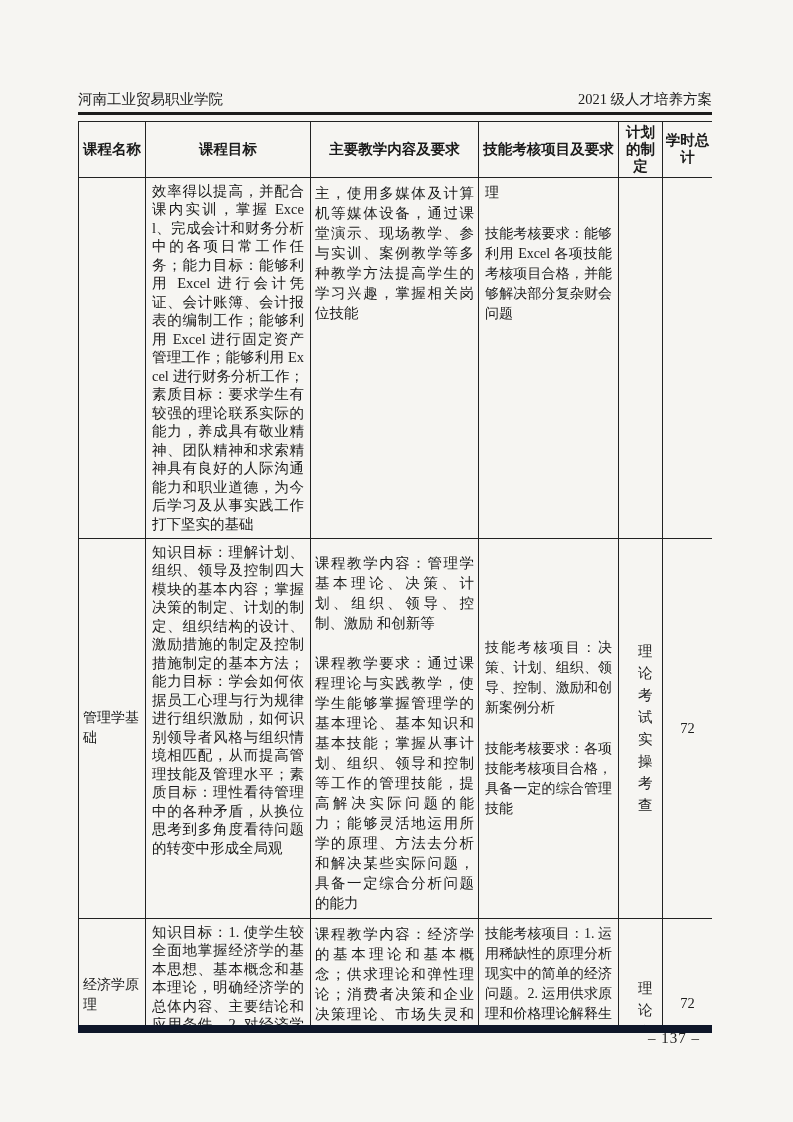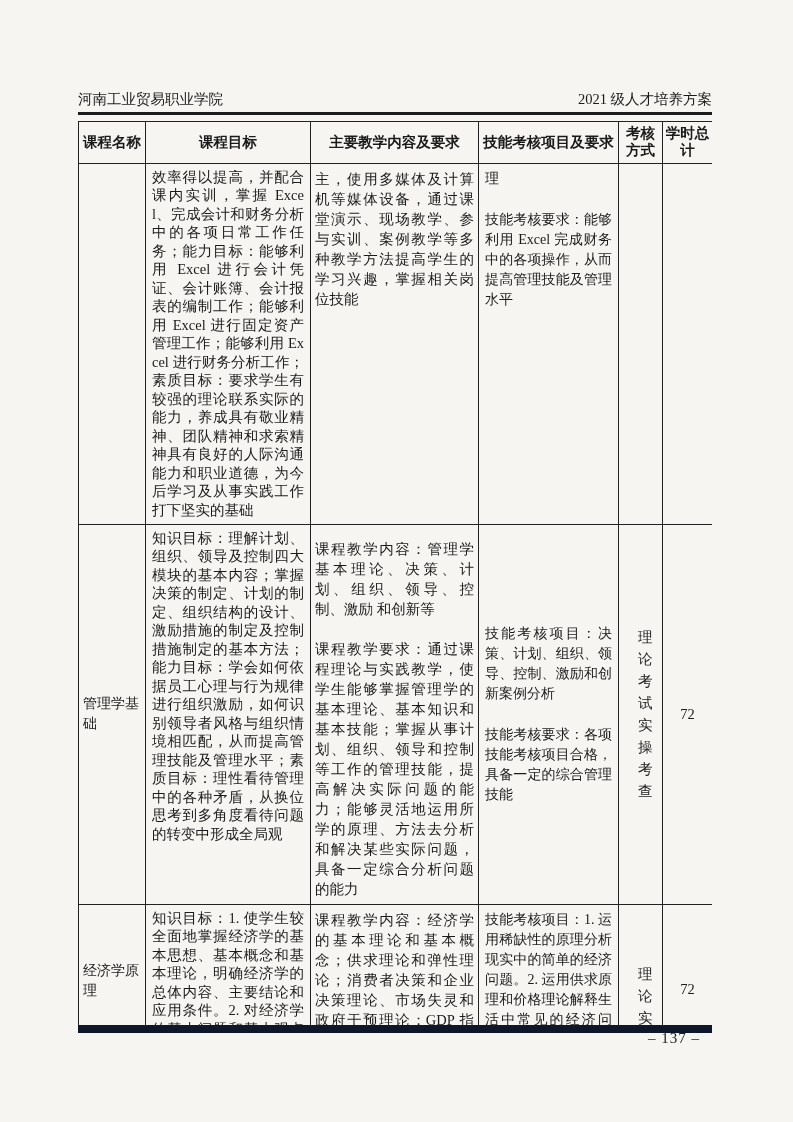--- a/index.html
+++ b/index.html
@@ -100,34 +100,34 @@
           <col style="width:140px">
             <col style="width:44px">
             <col style="width:50px">
         </colgroup>
         <thead>
           <tr>
             <th>课程名称</th>
             <th>课程目标</th>
             <th>主要教学内容及要求</th>
             <th>技能考核项目及要求</th>
-            <th>考核方式</th>
+            <th>计划的制定</th>
             <th>学时总计</th>
           </tr>
         </thead>
         <tbody>
           <tr class="r1">
             <td class="name"></td>
             <td class="just obj">效率得以提高，并配合课内实训，掌握 Excel、完成会计和财务分析中的各项日常工作任务；能力目标：能够利用 Excel 进行会计凭证、会计账簿、会计报表的编制工作；能够利用 Excel 进行固定资产管理工作；能够利用 Excel 进行财务分析工作；素质目标：要求学生有较强的理论联系实际的能力，养成具有敬业精神、团队精神和求索精神具有良好的人际沟通能力和职业道德，为今后学习及从事实践工作打下坚实的基础</td>
             <td class="just cont">
               <p class="p1">主，使用多媒体及计算机等媒体设备，通过课堂演示、现场教学、参与实训、案例教学等多种教学方法提高学生的学习兴趣，掌握相关岗位技能</p>
             </td>
             <td class="just assess">
               <p class="p1">理</p>
-              <p class="p2">技能考核要求：能够利用 Excel 完成财务中的各项操作，从而提高管理技能及管理水平</p>
+              <p class="p2">技能考核要求：能够利用 Excel 各项技能考核项目合格，并能够解决部分复杂财会问题</p>
             </td>
             <td class="method"></td>
             <td class="hours"></td>
           </tr>
 
           <tr class="r2">
             <td class="name vmid">管理学基础</td>
             <td class="just obj">知识目标：理解计划、组织、领导及控制四大模块的基本内容；掌握决策的制定、计划的制定、组织结构的设计、激励措施的制定及控制措施制定的基本方法；能力目标：学会如何依据员工心理与行为规律进行组织激励，如何识别领导者风格与组织情境相匹配，从而提高管理技能及管理水平；素质目标：理性看待管理中的各种矛盾，从换位思考到多角度看待问题的转变中形成全局观</td>
             <td class="just cont" style="padding-top:14px">
               <p class="p1">课程教学内容：管理学基本理论、决策、计划、组织、领导、控制、激励 和创新等</p>

